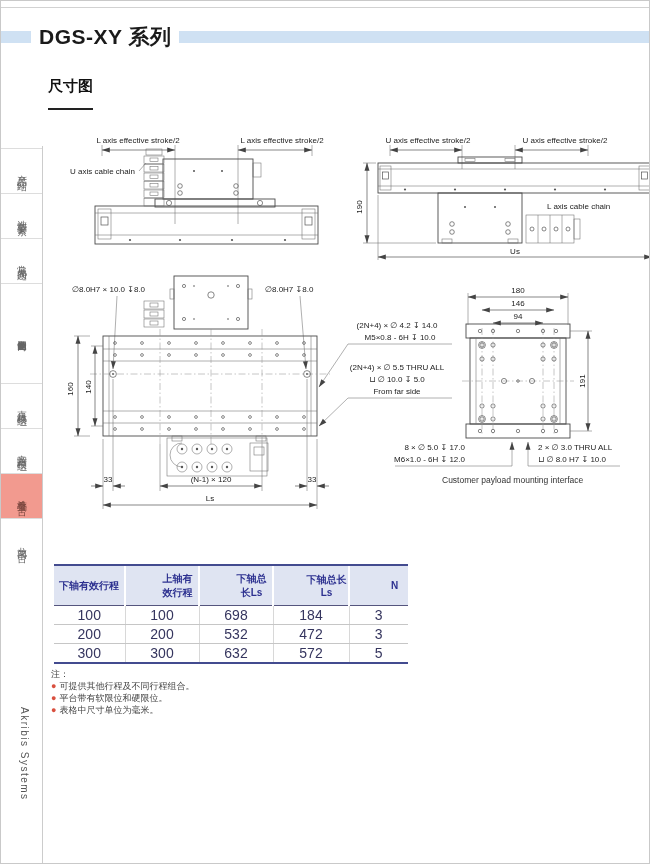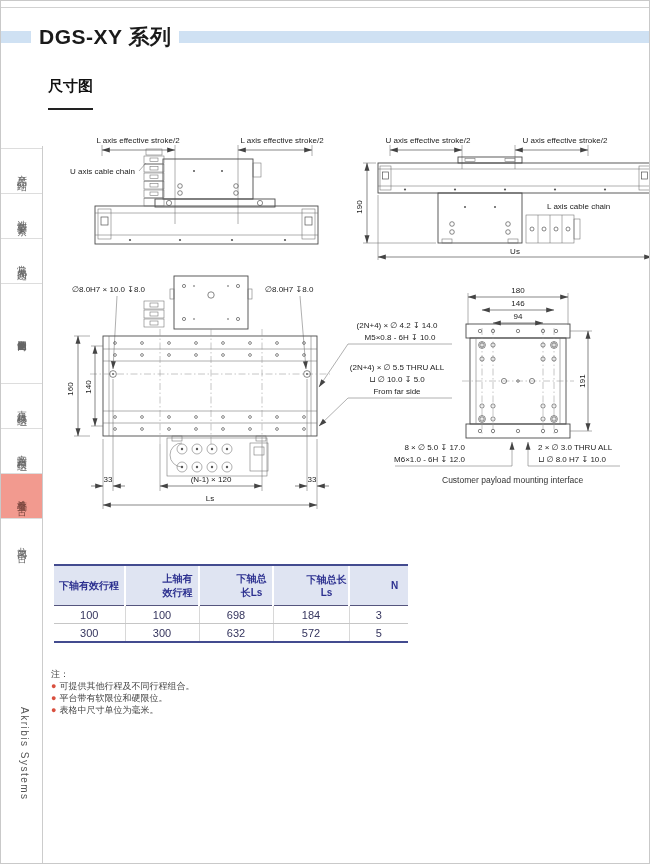--- a/index.html
+++ b/index.html
@@ -37,21 +37,21 @@
   .hole { stroke:#555;    stroke-width:0.7; fill:none; }
   .holef{ fill:#555; stroke:none; }
   text.eng { font-size:8px; fill:#222; }
   text.cap { font-size:8.5px; fill:#333; }
 
   
   .spec-table { position:absolute; left:53px; top:563px; width:354px; border-collapse:collapse; }
   .spec-table th { background:#dfe4f2; color:#2d3190; font-size:10px; font-weight:bold;
                    height:37px; border-top:2px solid #434b8f; border-bottom:1px solid #55557e; text-align:center; }
   .spec-table th + th { border-left:2px solid #ffffff;padding-left:32px; }
-  .spec-table td { font-size:11px; color:#35355e; text-align:center; height:15px;
+  .spec-table td { font-size:14px; color:#35355e; text-align:center; height:15px;
                    border-bottom:1px solid #c6c6c6; }
   .spec-table td + td { border-left:1px solid #d8d8d8; }
   .spec-table tr:last-child td { border-bottom:2px solid #434b8f; }
 
   
   .notes { position:absolute; left:50px; top:667px; font-size:9px; color:#444; line-height:12px; }
   .note-item { display:flex; align-items:center; }
   .bullet { color:#d9503f; font-size:9px; margin-right:3px; line-height:12px; }
 </style>
 </head>
@@ -435,20 +435,27 @@
     </thead>
     <tbody>
       <tr>
         <td>100</td>
         <td>100</td>
         <td>698</td>
         <td>184</td>
         <td>3</td>
       </tr>
       <tr>
+        <td>200</td>
+        <td>200</td>
+        <td>532</td>
+        <td>472</td>
+        <td>3</td>
+      </tr>
+      <tr>
         <td>300</td>
         <td>300</td>
         <td>632</td>
         <td>572</td>
         <td>5</td>
       </tr>
     </tbody>
   </table>
 
   <div class="notes">

